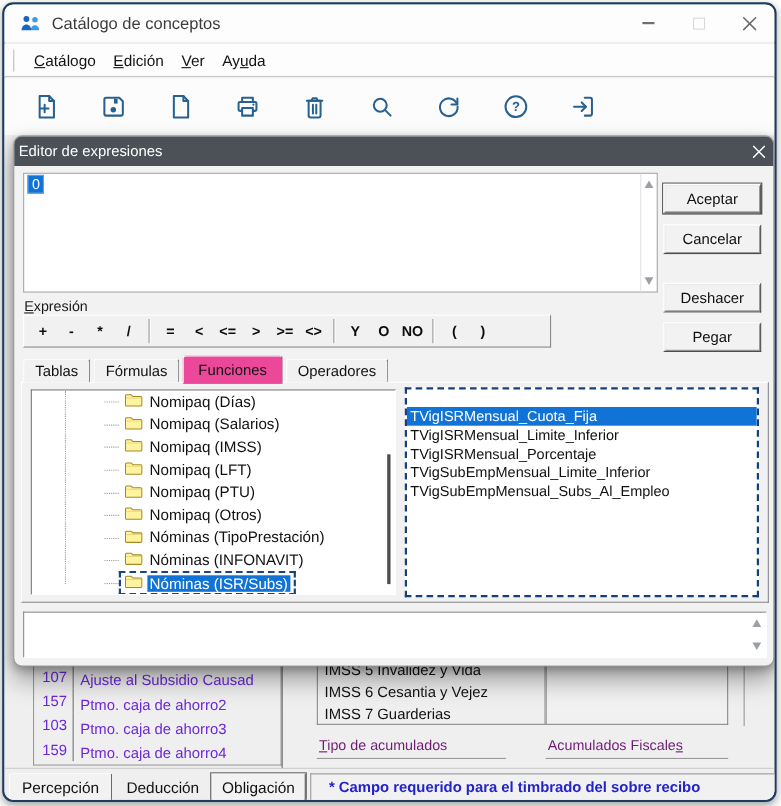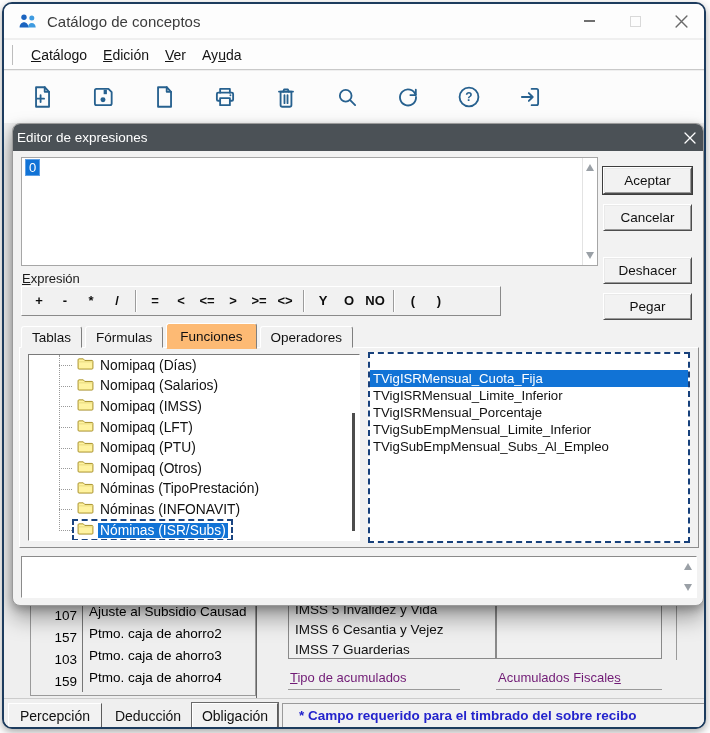--- a/index.html
+++ b/index.html
@@ -30,21 +30,21 @@
   .toolbar { position:absolute; left:0; top:67px; width:100%; height:52px; background:#fcfcfc;
     display:flex; align-items:center; padding-left:24px; gap:33px; }
   .tb-btn { width:28px; height:28px; color:#27618f; display:flex; align-items:center; justify-content:center; }
   .tb-btn svg { width:26px; height:26px; }
 
   
   .client { position:absolute; left:0; top:119px; width:100%; height:608px; background:#efefef; z-index:1; }
 
   .concepts { position:absolute; left:26px; top:481px; width:226px; height:92px;
     background:#efefef; border:1px solid #9a9a9a; border-top:none; }
-  .c-row { display:flex; height:22px; align-items:flex-start; font-size:13.5px; color:#000000;margin-left:16px; }
+  .c-row { display:flex; height:22px; align-items:flex-end; font-size:13.5px; color:#6d28d9; }
   .c-num { width:36px; text-align:right; padding-right:5px; border-right:1px solid #777; height:100%;
     display:flex; align-items:center; justify-content:flex-end; }
   .c-name { padding-left:6px; white-space:nowrap; overflow:hidden; }
   .v-sep { position:absolute; width:1px; background:#666; }
 
   .accum-box { position:absolute; background:#efefef; border:1px solid #8a8a8a; border-top:none; overflow:hidden; }
   .a-row { height:20px; line-height:20px; font-size:13.5px; color:#111; padding-left:6px; white-space:nowrap; }
   .group-label { position:absolute; font-size:13px; color:#701a75; }
   .group-label u { text-decoration:underline; }
   .group-underline { position:absolute; border-bottom:1px solid #9a9a9a; height:0; }
@@ -86,28 +86,28 @@
 
   .op-toolbar { position:absolute; left:8px; top:162px; width:480px; height:30px; background:#f1f1f1;
     border:1px solid; border-color:#ffffff #8a8a8a #8a8a8a #ffffff; display:flex; align-items:center; padding:0 4px; }
   .op-group { display:flex; align-items:center; }
   .op-btn { min-width:26px; height:24px; text-align:center; line-height:24px; font-size:13px; font-weight:bold; color:#0d0d0d; }
   .op-sep { width:0; height:22px; border-left:1px solid #9c9c9c; border-right:1px solid #ffffff; margin:0 5px; }
 
   .tabs-row { position:absolute; left:8px; top:199px; height:25px; display:flex; align-items:flex-end; z-index:3; }
   .tab { height:22px; padding:0 10px; font-size:13.5px; color:#111; line-height:21px; background:#f1f1f1;
     border:1px solid; border-color:#ffffff #7f7f7f transparent #ffffff; border-radius:3px 3px 0 0; margin-right:3px; }
-  .tab.active { height:26px; line-height:25px; padding:0 13px; background:#fdba74; position:relative; top:1px; z-index:4; }
+  .tab.active { height:26px; line-height:25px; padding:0 13px; background:#ec4899; position:relative; top:1px; z-index:4; }
 
   .browser-panel { position:absolute; left:6px; top:223px; width:680px; height:201px; background:#f1f1f1;
     border:1px solid; border-color:#ffffff #8c8c8c #8c8c8c #ffffff; z-index:2; }
   .tree-box { position:absolute; left:8px; top:6px; width:332px; height:187px; background:#ffffff;
     border:1px solid; border-color:#7a7a7a #ffffff #ffffff #7a7a7a; overflow:hidden; }
   .tree-box .vline { position:absolute; left:30px; top:0; height:176px; border-left:1px dotted #9a9a9a; }
-  .tree-row { position:relative; height:20.6px; display:flex; align-items:center; padding-left:46px; font-size:13.8px; color:#111; white-space:nowrap; }
+  .tree-row { position:relative; height:20.6px; display:flex; align-items:center; padding-left:46px; font-size:13.8px; color:#111; white-space:nowrap;margin-left:36px; }
   .tree-row::before { content:""; position:absolute; left:30px; top:50%; width:13px; border-top:1px dotted #9a9a9a; }
   .tree-wrap { display:inline-flex; align-items:center; gap:4px; padding:0 2px; }
   .tree-row.sel .tree-wrap { outline:2px dashed #1a4480; outline-offset:1px; }
   .tree-row.sel .tree-lbl { background:#1173d6; color:#ffffff; }
   .tree-lbl { padding:0 2px; }
   .tree-thumb { position:absolute; right:4px; top:58px; width:3px; height:118px; background:#4d4d4d; }
 
   .fn-box { position:absolute; left:348px; top:4px; width:322px; height:191px; background:#ffffff;
     border:2px dashed #17407b; overflow:hidden; }
   .fn-row { height:17px; line-height:17px; font-size:13.2px; color:#111; padding-left:3px; white-space:nowrap; }

